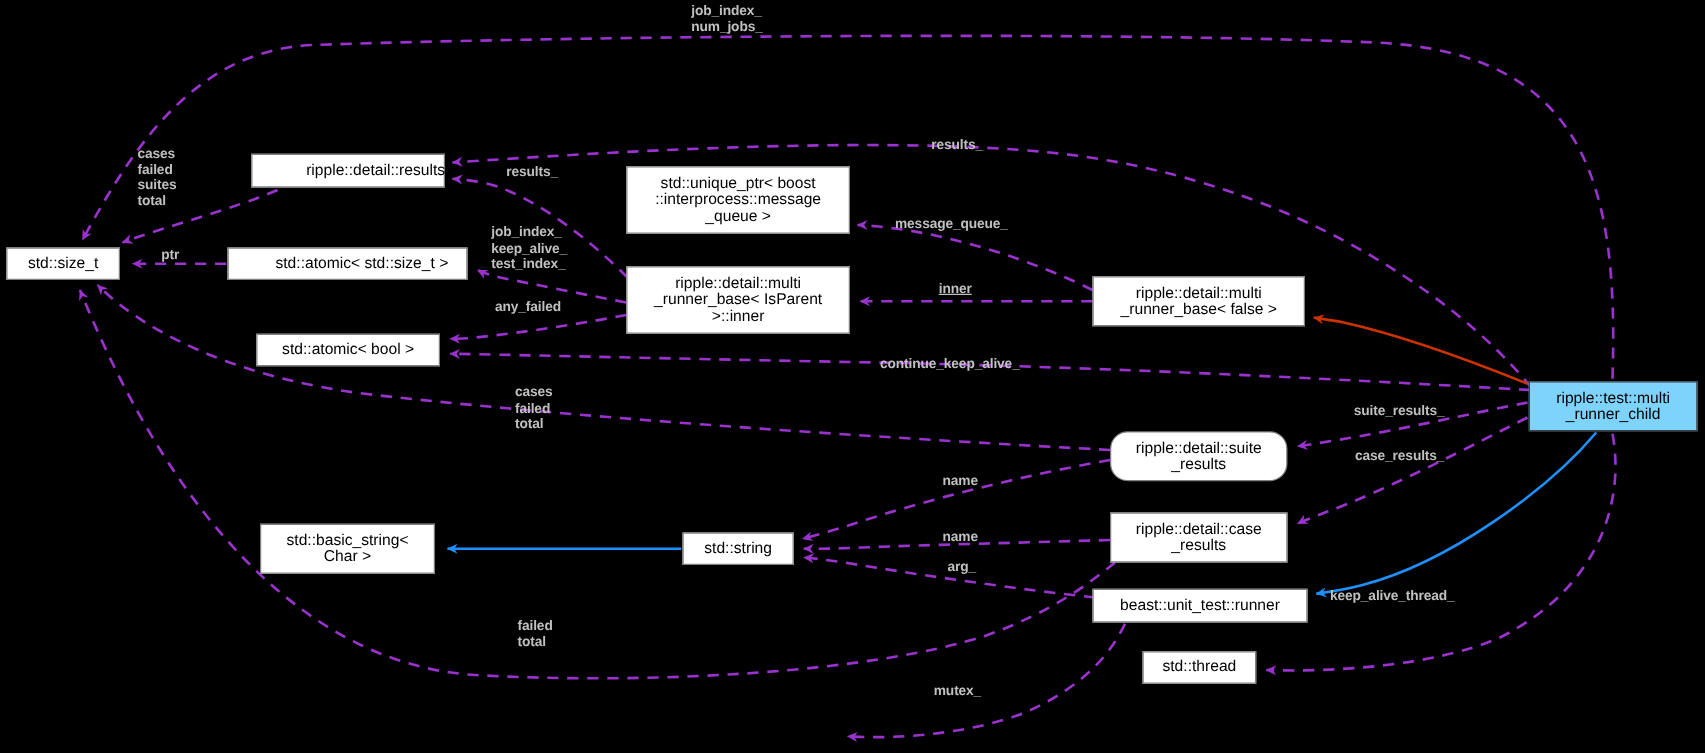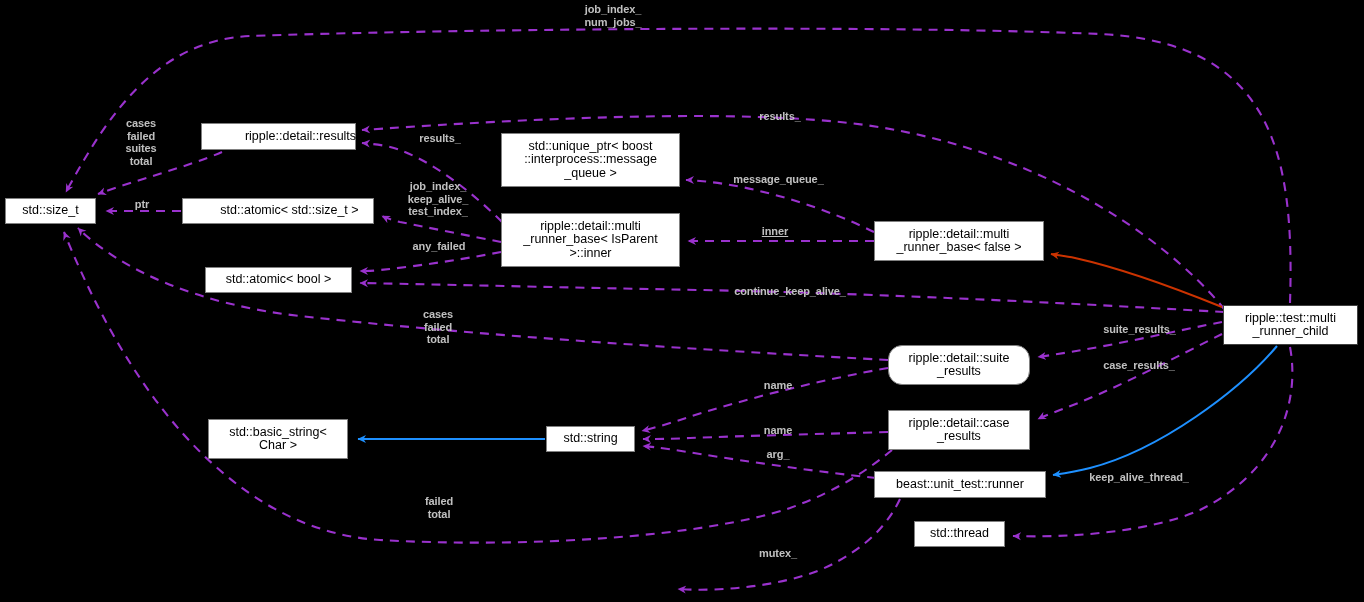--- a/index.html
+++ b/index.html
@@ -33,30 +33,29 @@
     text-align: center;
     background: #ffffff;
     border: 1px solid #808080;
     color: #000000;
     font-size: 12.5px;
     line-height: 13.5px;
     white-space: pre-line;
     z-index: 5;
   }
   .node.current {
-    background: #ffffff;
+    background: #7dd3fc;
     border: 1px solid #404040;
   }
   .edge-label {
     position: absolute;
     color: #c0c0c0;
     font-size: 11px;
     line-height: 12.5px;
     font-weight: bold;
-    text-align: center;
     white-space: pre-line;
     z-index: 6;
     letter-spacing: -0.1px;
   }
 </style>
 </head>
 <body>
 
 <div id="diagram">
 

